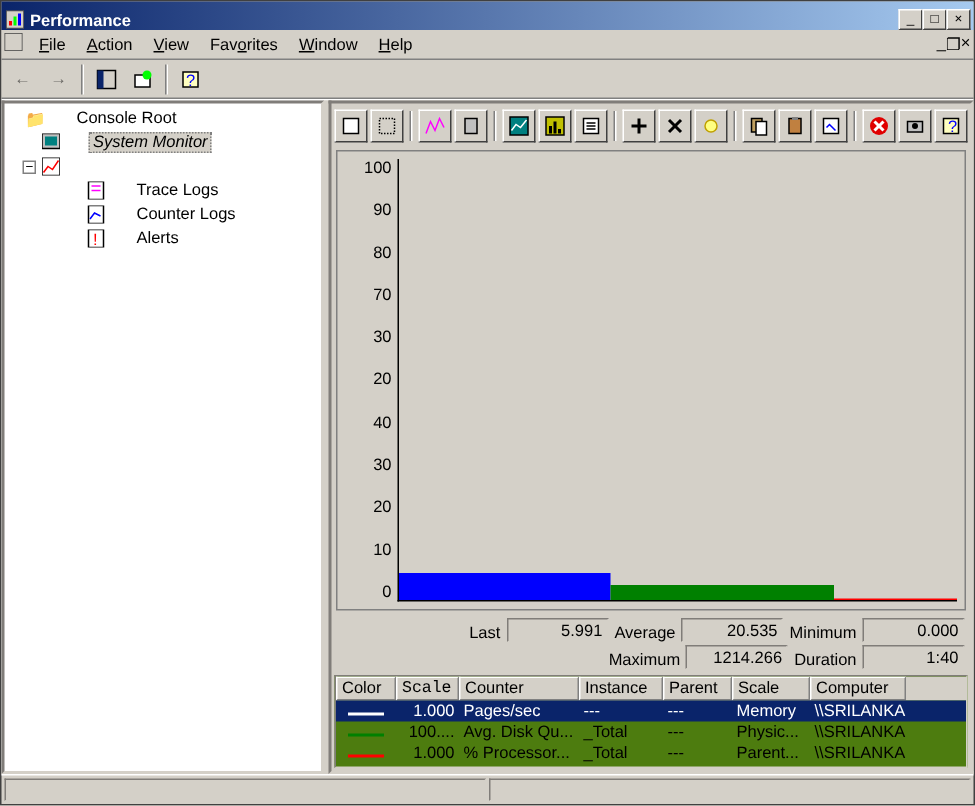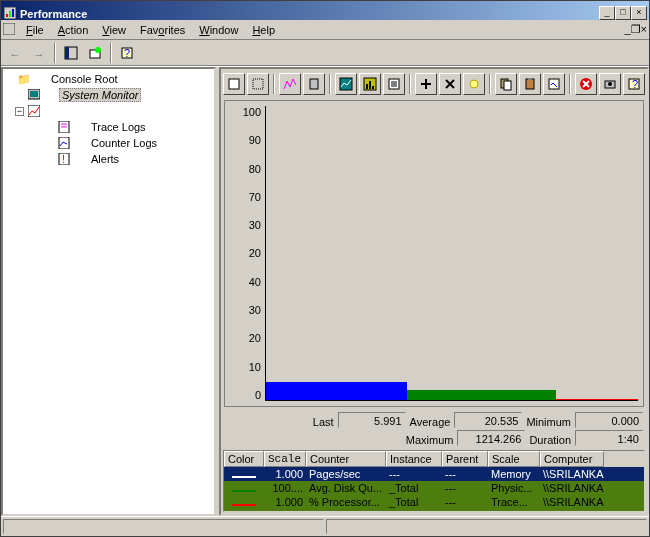--- a/index.html
+++ b/index.html
@@ -346,21 +346,21 @@
               <div class="cell" style="width: 46px;">---</div>
               <div class="cell" style="width: 52px;">Physic...</div>
               <div class="cell" style="width: 80px;">\\SRILANKA</div>
             </div>
             <div class="cl-row">
               <div class="cell" style="width: 40px; text-align: center;"><span class="color-swatch" style="background: rgb(255, 0, 0);"></span></div>
               <div class="cell" style="width: 42px; text-align: right;">1.000</div>
               <div class="cell" style="width: 80px;">% Processor...</div>
               <div class="cell" style="width: 56px;">_Total</div>
               <div class="cell" style="width: 46px;">---</div>
-              <div class="cell" style="width: 52px;">Trace...</div>
+              <div class="cell" style="width: 52px;">Parent...</div>
               <div class="cell" style="width: 80px;">\\SRILANKA</div>
             </div>
           </div>
       </div>
     </div>
   </div>
 
   <div class="statusbar">
     <div class="pane"></div>
     <div class="pane"></div>

